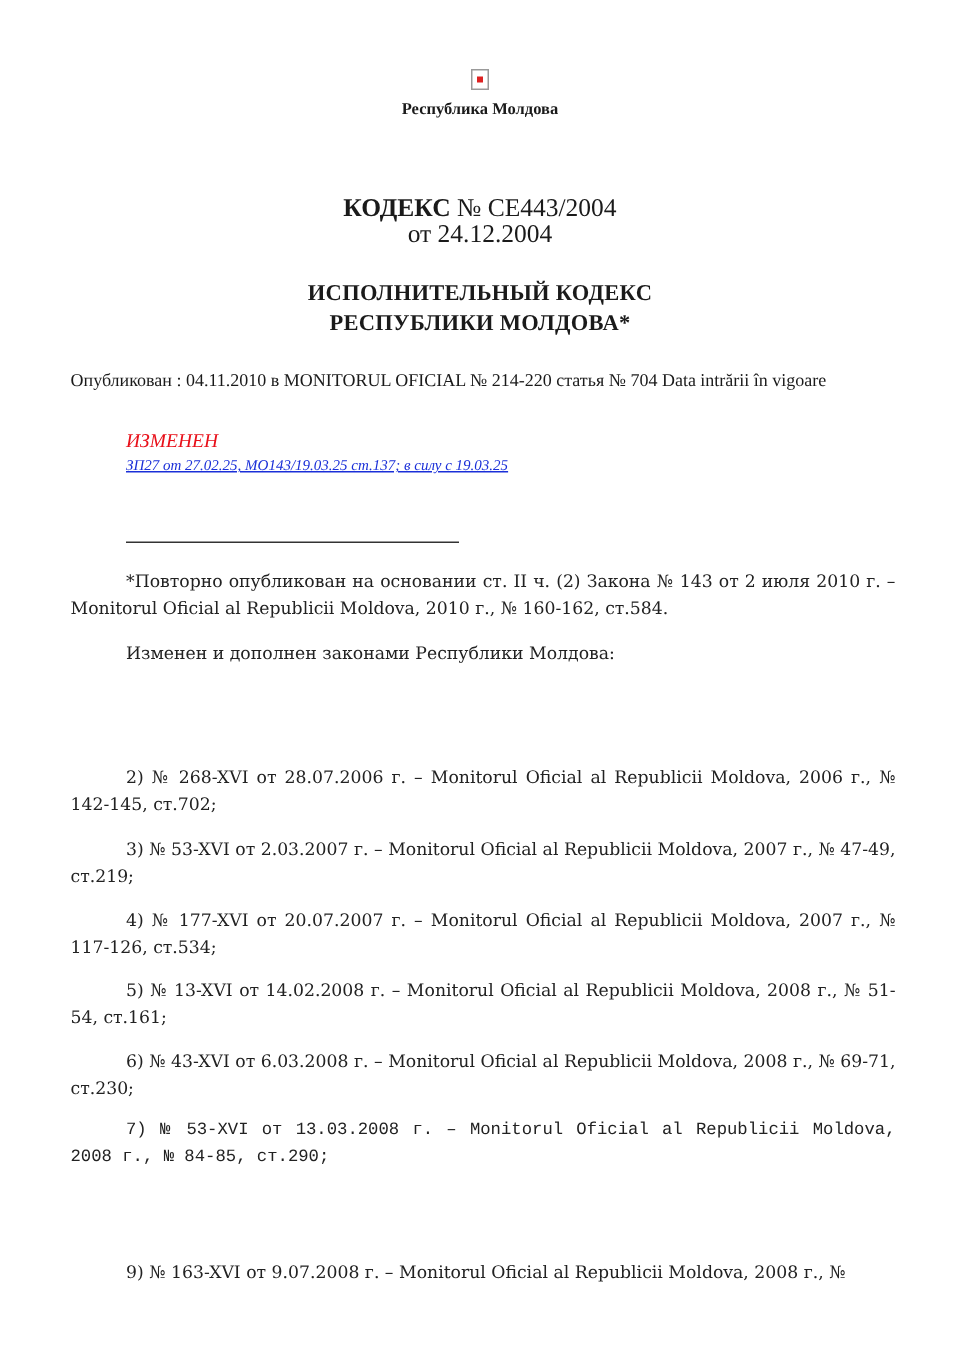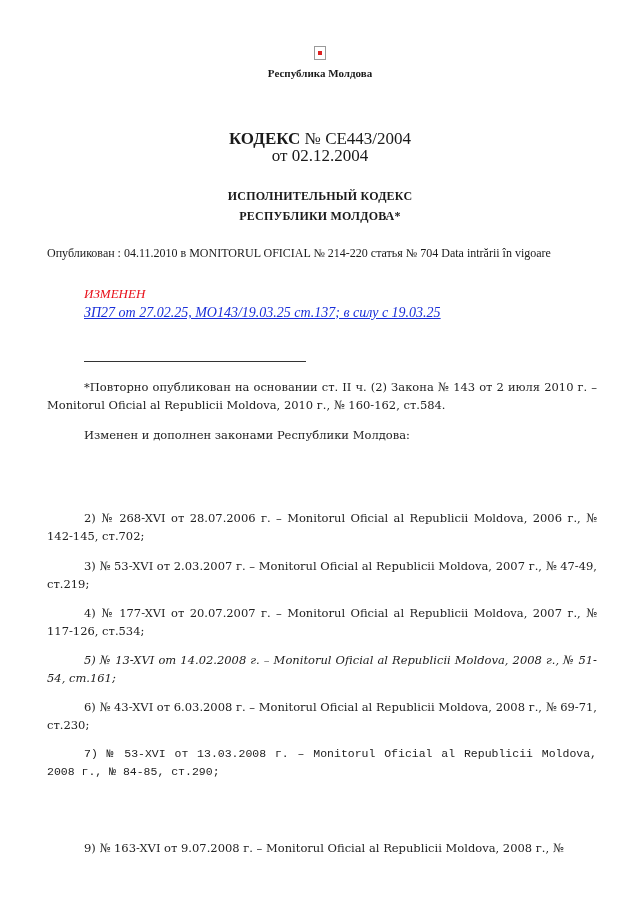--- a/index.html
+++ b/index.html
@@ -64,42 +64,42 @@
       font-family: "Liberation Serif", serif;
       font-size: 17px;
       line-height: 17px;
     }
     .code-no b { font-weight: bold; }
     .title {
       position: absolute; left: 0; right: 0; top: 186px;
       text-align: center;
       font-family: "Liberation Serif", serif;
       font-weight: bold;
-      font-size: 12px;
+      font-size: 15px;
       line-height: 20px;
       letter-spacing: 0.2px;
     }
     .published {
       position: absolute; left: 47px; top: 246px;
       font-family: "Liberation Serif", serif;
       font-size: 12px;
       white-space: nowrap;
     }
     .modified {
       position: absolute; left: 84px; top: 286px;
       font-family: "Liberation Serif", serif;
       font-style: italic;
       font-size: 13px;
       color: #e8101a;
     }
     .modified-link {
       position: absolute; left: 84px; top: 305px;
       font-family: "Liberation Serif", serif;
       font-style: italic;
-      font-size: 14px;
+      font-size: 10px;
       color: #1a2fd8;
       text-decoration: underline;
     }
     .divider {
       position: absolute; left: 84px; top: 361px;
       width: 222px;
       border-top: 1px solid #333;
     }
     .body-text {
       position: absolute;
@@ -125,21 +125,21 @@
   </div>
 
   <div class="republic">Республика Молдова</div>
 
 
   <div class="code-no">
     <div>
       <b>КОДЕКС</b>
       <span>№ CE443/2004</span>
     </div>
-    <div>от 02.12.2004</div>
+    <div>от 24.12.2004</div>
   </div>
 
   <div class="title">
     <div>ИСПОЛНИТЕЛЬНЫЙ КОДЕКС</div>
     <div>РЕСПУБЛИКИ МОЛДОВА*</div>
   </div>
 
   <div class="published">Опубликован : 04.11.2010 в MONITORUL OFICIAL № 214-220 статья № 704 Data intrării în vigoare</div>
 
   <div class="modified">ИЗМЕНЕН</div>
@@ -148,18 +148,18 @@
 
   <div class="divider"></div>
 
   <div class="body-text p-footnote">*Повторно опубликован на основании ст. II ч. (2) Закона № 143 от 2 июля 2010 г. – Monitorul Oficial al Republicii Moldova, 2010 г., № 160-162, ст.584.</div>
 
   <div class="body-text" style="top:426px;">Изменен и дополнен законами Республики Молдова:</div>
 
   <div class="body-text amend-item" style="top:509px;">2) № 268-XVI от 28.07.2006 г. – Monitorul Oficial al Republicii Moldova, 2006 г., № 142-145, ст.702;</div>
   <div class="body-text amend-item" style="top:557px;">3) № 53-XVI от 2.03.2007 г. – Monitorul Oficial al Republicii Moldova, 2007 г., № 47-49, ст.219;</div>
   <div class="body-text amend-item" style="top:604px;">4) № 177-XVI от 20.07.2007 г. – Monitorul Oficial al Republicii Moldova, 2007 г., № 117-126, ст.534;</div>
-  <div class="body-text amend-item" style="top:651px;font-style:italic;">5) № 13-XVI от 14.02.2008 г. – Monitorul Oficial al Republicii Moldova, 2008 г., № 51-54, ст.161;</div>
+  <div class="body-text amend-item" style="top:651px;">5) № 13-XVI от 14.02.2008 г. – Monitorul Oficial al Republicii Moldova, 2008 г., № 51-54, ст.161;</div>
   <div class="body-text amend-item" style="top:698px;">6) № 43-XVI от 6.03.2008 г. – Monitorul Oficial al Republicii Moldova, 2008 г., № 69-71, ст.230;</div>
   <div class="body-text amend-item" style="top:745px;font-family:Liberation Mono, monospace;">7) № 53-XVI от 13.03.2008 г. – Monitorul Oficial al Republicii Moldova, 2008 г., № 84-85, ст.290;</div>
   <div class="body-text amend-item" style="top:839px;">9) № 163-XVI от 9.07.2008 г. – Monitorul Oficial al Republicii Moldova, 2008 г., №</div>
 
 </div>
 
 </body></html>

